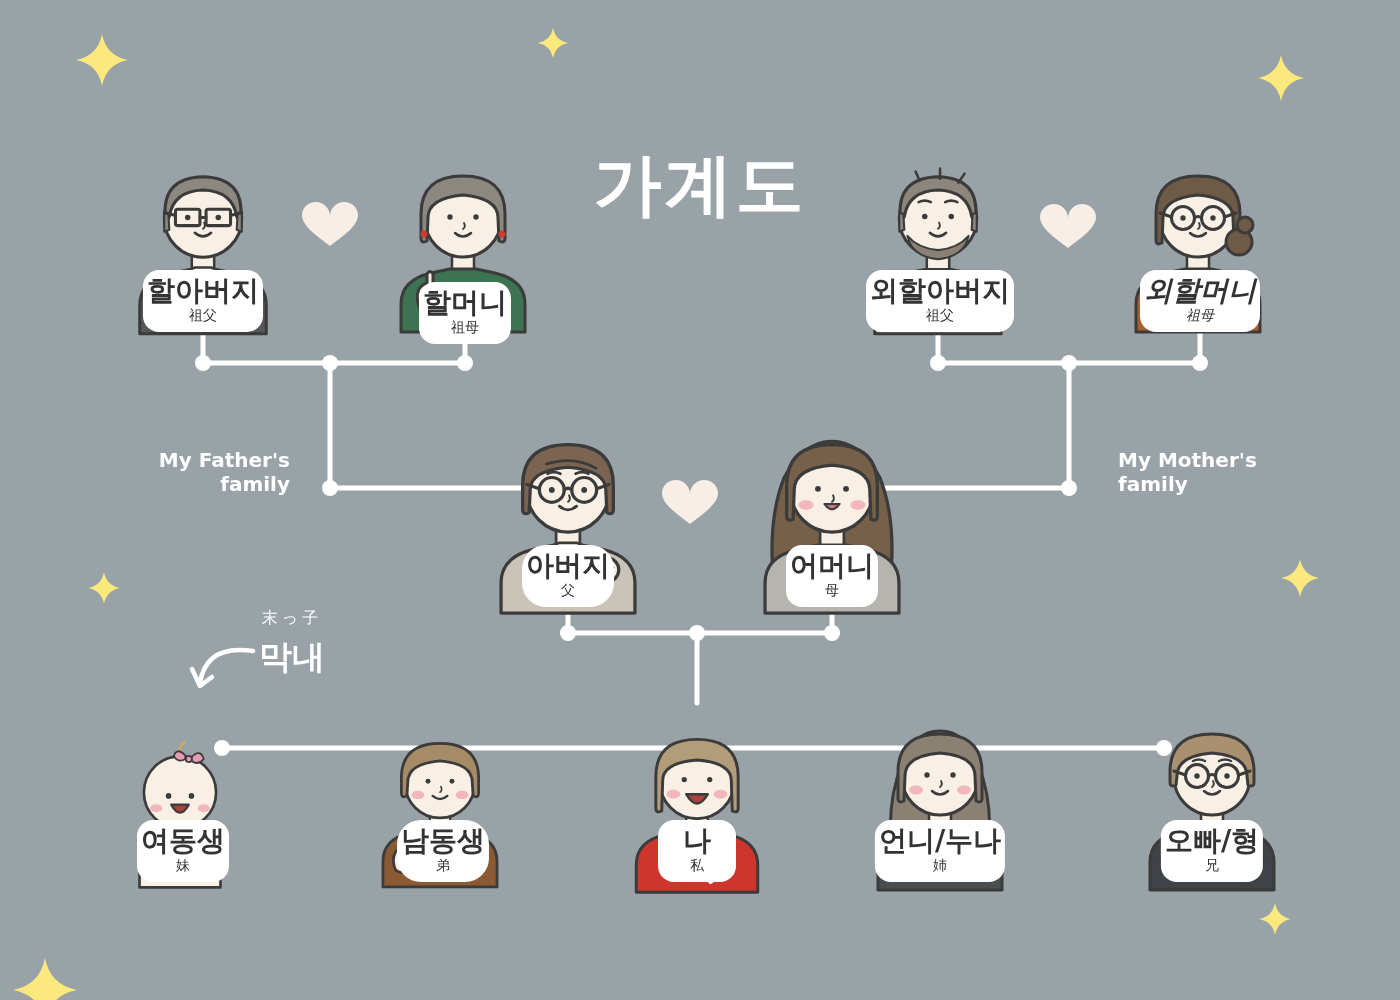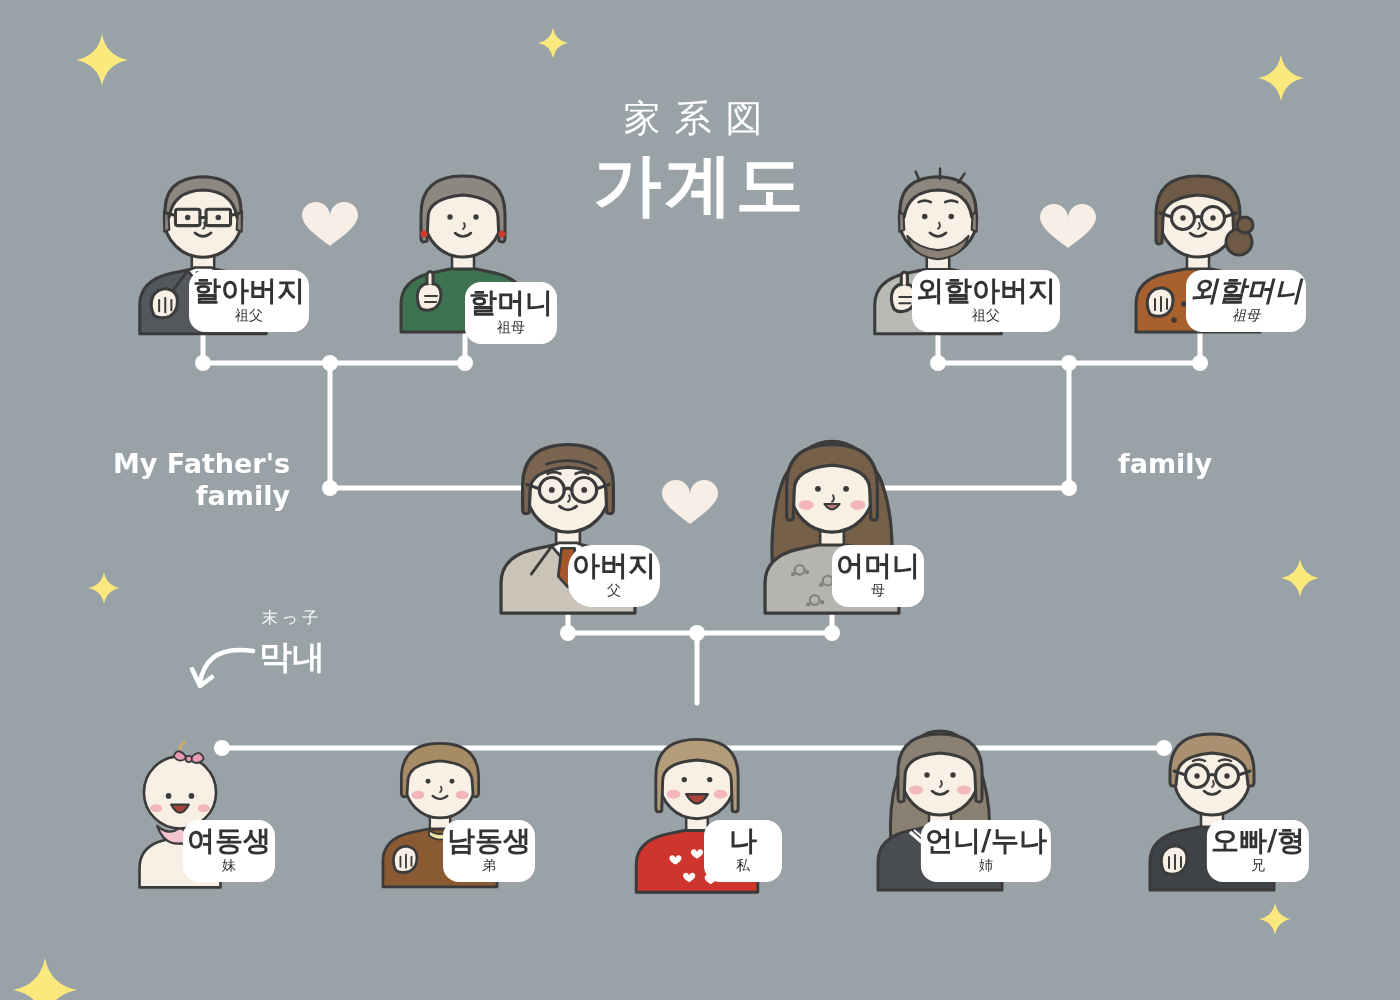--- a/index.html
+++ b/index.html
@@ -3,28 +3,28 @@
 <meta charset="utf-8">
 <style>
   html,body{margin:0;padding:0;}
   .canvas{position:relative;width:1400px;height:1000px;overflow:hidden;
           font-family:"DejaVu Sans","Liberation Sans",sans-serif;}
   #decor{position:absolute;left:0;top:0;z-index:1;}
   #persons{position:absolute;left:0;top:0;z-index:2;width:0;height:0;}
   #labels{position:absolute;left:0;top:0;z-index:3;width:0;height:0;}
   .person{position:absolute;}
   .label{position:absolute;transform:translateX(-50%);background:var(--label-bg,#fff);
-         border-radius:16px;padding:5px 4px 8px;text-align:center;min-width:70px;z-index:3;margin-left:46px;}
+         border-radius:16px;padding:5px 4px 8px;text-align:center;min-width:70px;z-index:3;}
   .label-main{font-size:28px;font-weight:bold;color:var(--label-text,#333);line-height:1.15;white-space:nowrap;}
   .label-sub{font-size:14px;color:var(--label-text,#333);margin-top:1px;line-height:1.1;}
   .title-jp{position:absolute;top:94px;left:700px;transform:translateX(-50%);z-index:4;
             color:#fff;font-size:37px;font-weight:500;letter-spacing:14px;white-space:nowrap;}
   .title-ko{position:absolute;top:140px;left:700px;transform:translateX(-50%);z-index:4;
             color:#fff;font-size:68px;font-weight:bold;letter-spacing:3px;white-space:nowrap;}
-  .caption{position:absolute;z-index:4;color:#fff;font-weight:bold;font-size:27px;line-height:1.2;}
+  .caption{position:absolute;z-index:4;color:#fff;font-weight:bold;font-size:20px;line-height:1.2;}
   .caption-father{top:448px;left:0;width:290px;text-align:right;}
   .caption-mother{top:448px;left:1118px;text-align:left;}
   .annotation{position:absolute;z-index:4;color:#fff;text-align:center;top:608px;left:292px;transform:translateX(-50%);}
   .ann-jp{font-size:16px;letter-spacing:4px;white-space:nowrap;}
   .ann-ko{font-size:33px;font-weight:bold;margin-top:6px;white-space:nowrap;}
 </style>
 </head>
 <body>
 
 <div class="canvas" id="canvas" style="background: rgb(152, 162, 167); --label-bg: #FFFFFF; --label-text: #333333;">
@@ -366,46 +366,46 @@
                  <div class="label-sub">父</div>
       </div>
       <div class="label" style="left: 832px; top: 545px;">
         <div class="label-main">어머니</div>
                  <div class="label-sub">母</div>
       </div>
       <div class="label" style="left: 183px; top: 820px;">
         <div class="label-main">여동생</div>
                  <div class="label-sub">妹</div>
       </div>
-      <div class="label" style="left: 443px; top: 820px;">
+      <div class="label" style="left: 443px; top: 820px; border-radius: 24px;">
         <div class="label-main">남동생</div>
                  <div class="label-sub">弟</div>
       </div>
       <div class="label" style="left: 697px; top: 820px;">
         <div class="label-main">나</div>
                  <div class="label-sub">私</div>
       </div>
       <div class="label" style="left: 940px; top: 820px;">
         <div class="label-main">언니/누나</div>
                  <div class="label-sub">姉</div>
       </div>
       <div class="label" style="left: 1212px; top: 820px;">
         <div class="label-main">오빠/형</div>
                  <div class="label-sub">兄</div>
       </div>
     </div>
 
-  <div class="title-jp">家系図</div>
   <div class="title-ko">가계도</div>
 
   <div class="caption caption-father">
     <div>My Father's</div>
     <div>family</div>
   </div>
   <div class="caption caption-mother">
+    <div>My Mother's</div>
     <div>family</div>
   </div>
 
   <div class="annotation">
     <div class="ann-jp">末っ子</div>
     <div class="ann-ko">막내</div>
   </div>
 </div>
 
 </body></html>

